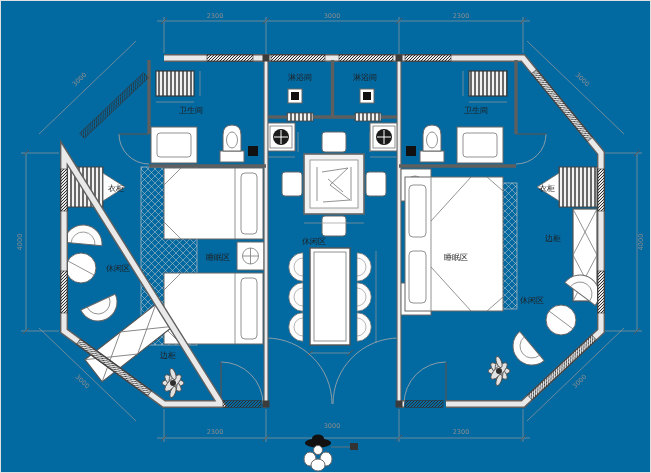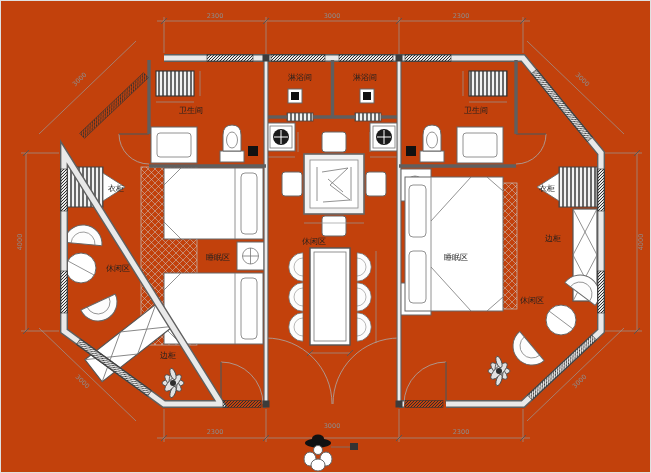--- a/index.html
+++ b/index.html
@@ -1,16 +1,16 @@
 <!DOCTYPE html>
 <html><head>
 <meta charset="utf-8">
 <style>
   html,body{margin:0;padding:0;background:#fff;}
-  .canvas{width:651px;height:473px;position:relative;background:#c2410c;border:1px solid #e0e0e0;box-sizing:border-box;
+  .canvas{width:651px;height:473px;position:relative;background:#0369a1;border:1px solid #e0e0e0;box-sizing:border-box;
           font-family:"DejaVu Sans",sans-serif;}
   svg{display:block;}
   .lbl{font-size:8px;fill:#1f1f1f;text-anchor:middle;font-family:"DejaVu Sans",sans-serif;}
   .dim{font-size:6.5px;fill:#8d8d8d;text-anchor:middle;font-family:"DejaVu Sans",sans-serif;}
   .thin{stroke:#777;stroke-width:.8;fill:none;}
   .fix{stroke:#666;stroke-width:1;fill:#fff;}
   .arc{stroke:#aaa;stroke-width:.8;fill:none;}
   .leaf{stroke:#555;stroke-width:1.2;}
   .dimline{stroke:#9a9a9a;stroke-width:.7;}
   .tick{stroke:#555;stroke-width:1;}

